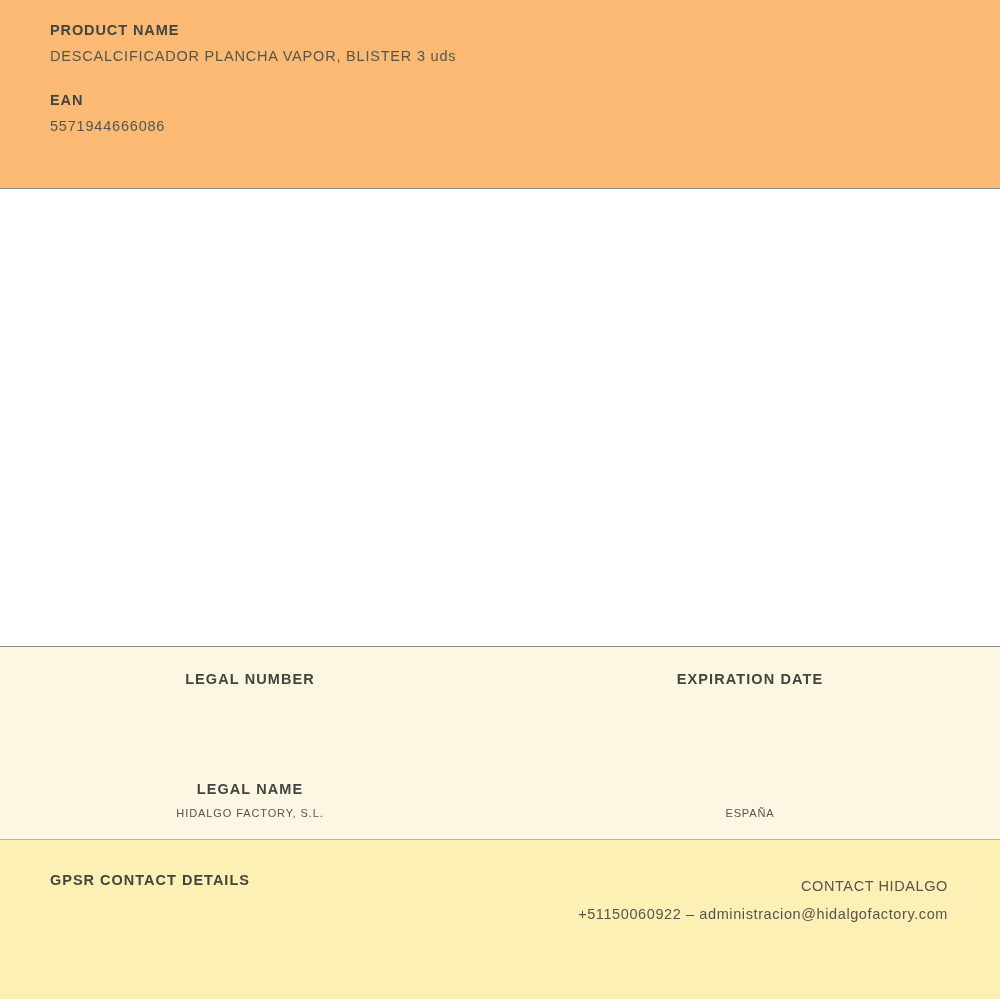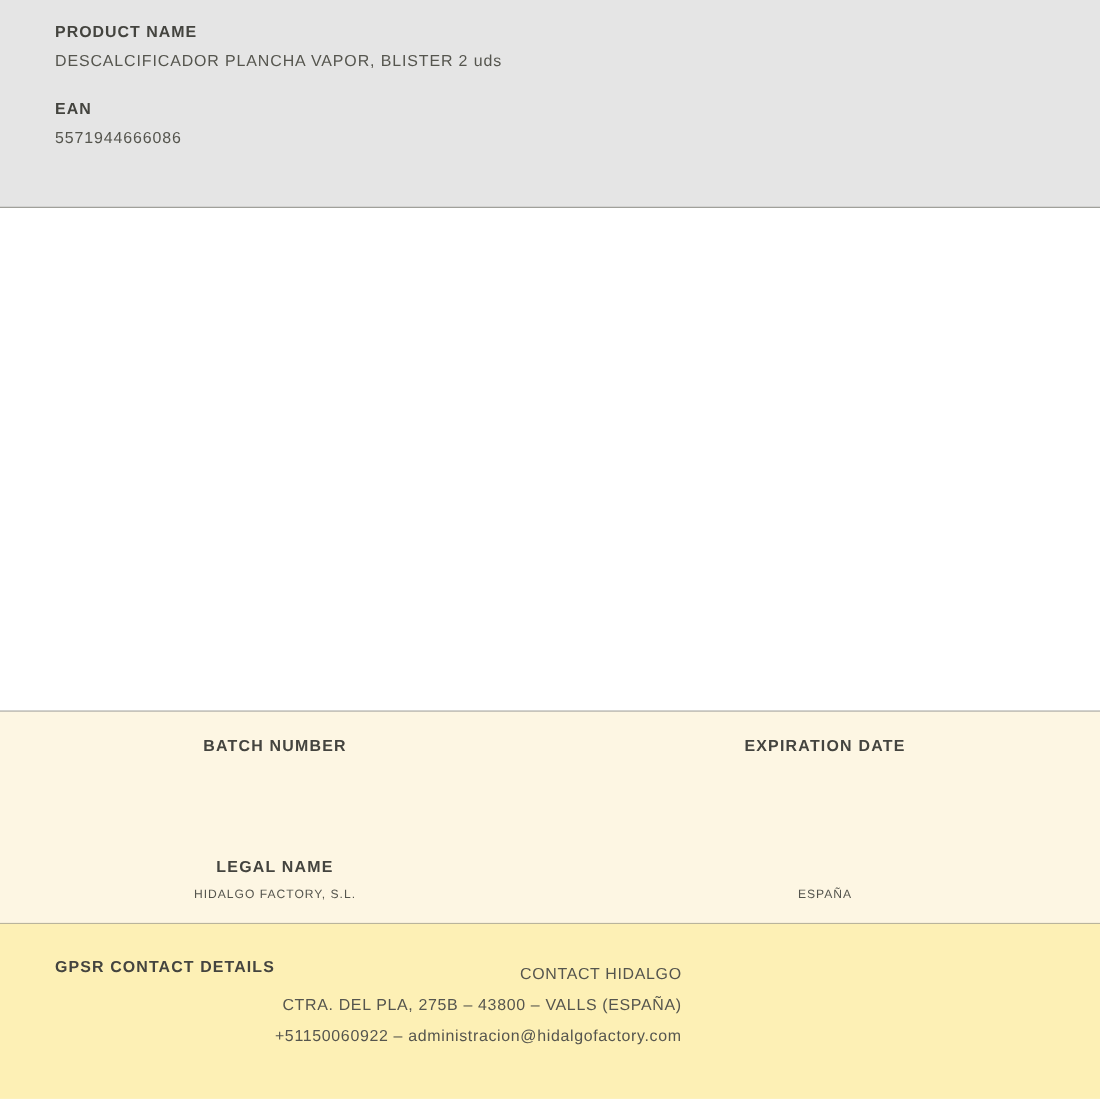--- a/index.html
+++ b/index.html
@@ -10,21 +10,21 @@
   body {
     font-family: "Liberation Sans", sans-serif;
     background: #ffffff;
     color: #4a4a46;
     position: relative;
     overflow: hidden;
   }
 
   
   .top-section {
-    background: #e5e5e5;
+    background: #fdba74;
     height: 189px;
     padding: 22px 50px 0 50px;
     position: relative;
   }
   .top-section::after {
     content: "";
     position: absolute;
     left: 0; right: 0; bottom: 0;
     height: 1px;
     background: #8d8d85;
@@ -97,20 +97,21 @@
   }
   .meta-row.first { margin-bottom: 0; }
   .meta-row.second { margin-top: 66px; align-items: flex-end; }
 
   
   .footer {
     background: #fdf0b5;
     height: 159px;
     padding: 32px 52px 0 50px;
     display: flex;
+    justify-content: space-between;
     align-items: flex-start;
   }
   .footer-label {
     font-size: 14.5px;
     font-weight: bold;
     letter-spacing: 1px;
     color: #44443f;
   }
   .footer-contact {
     text-align: right;
@@ -120,34 +121,34 @@
     line-height: 28px;
   }
   .footer-contact div { white-space: nowrap; }
 </style>
 </head>
 <body>
 
 <section class="top-section">
   <div class="field-block">
     <div class="field-label">PRODUCT NAME</div>
-    <div class="field-value">DESCALCIFICADOR PLANCHA VAPOR, BLISTER 2 uds</div>
+    <div class="field-value">DESCALCIFICADOR PLANCHA VAPOR, BLISTER 3 uds</div>
   </div>
   <div class="field-block last">
     <div class="field-label">EAN</div>
     <div class="field-value">5571944666086</div>
   </div>
 </section>
 
 <section class="image-section"></section>
 
 <section class="meta-section">
   <div class="meta-row first">
     <div class="meta-col left">
-      <div class="meta-title">BATCH NUMBER</div>
+      <div class="meta-title">LEGAL NUMBER</div>
       <div class="meta-value"></div>
     </div>
     <div class="meta-col right">
       <div class="meta-title">EXPIRATION DATE</div>
       <div class="meta-value"></div>
     </div>
   </div>
   <div class="meta-row second">
     <div class="meta-col left">
       <div class="meta-title">LEGAL NAME</div>
@@ -156,16 +157,15 @@
     <div class="meta-col right">
       <div class="meta-value">ESPAÑA</div>
     </div>
   </div>
 </section>
 
 <footer class="footer">
   <div class="footer-label">GPSR CONTACT DETAILS</div>
   <div class="footer-contact">
     <div>CONTACT HIDALGO</div>
-    <div>CTRA. DEL PLA, 275B – 43800 – VALLS (ESPAÑA)</div>
     <div>+51150060922 – administracion@hidalgofactory.com</div>
   </div>
 </footer>
 
 </body></html>

